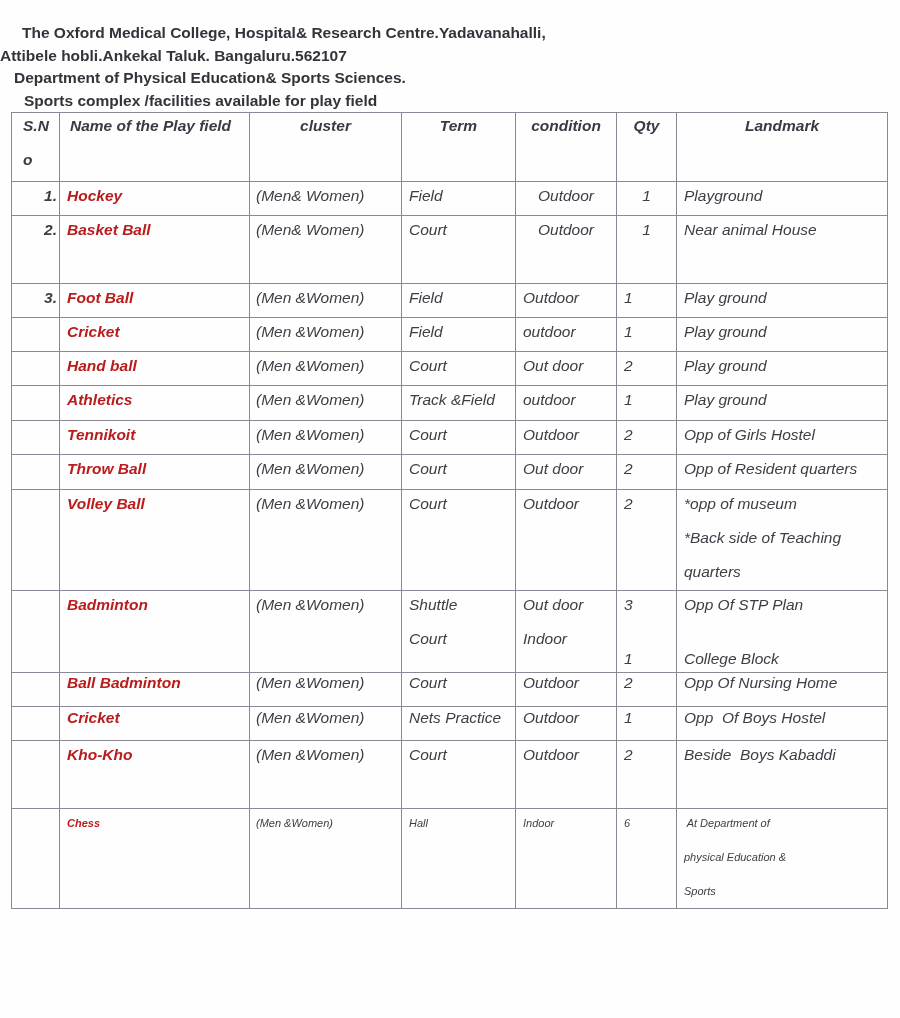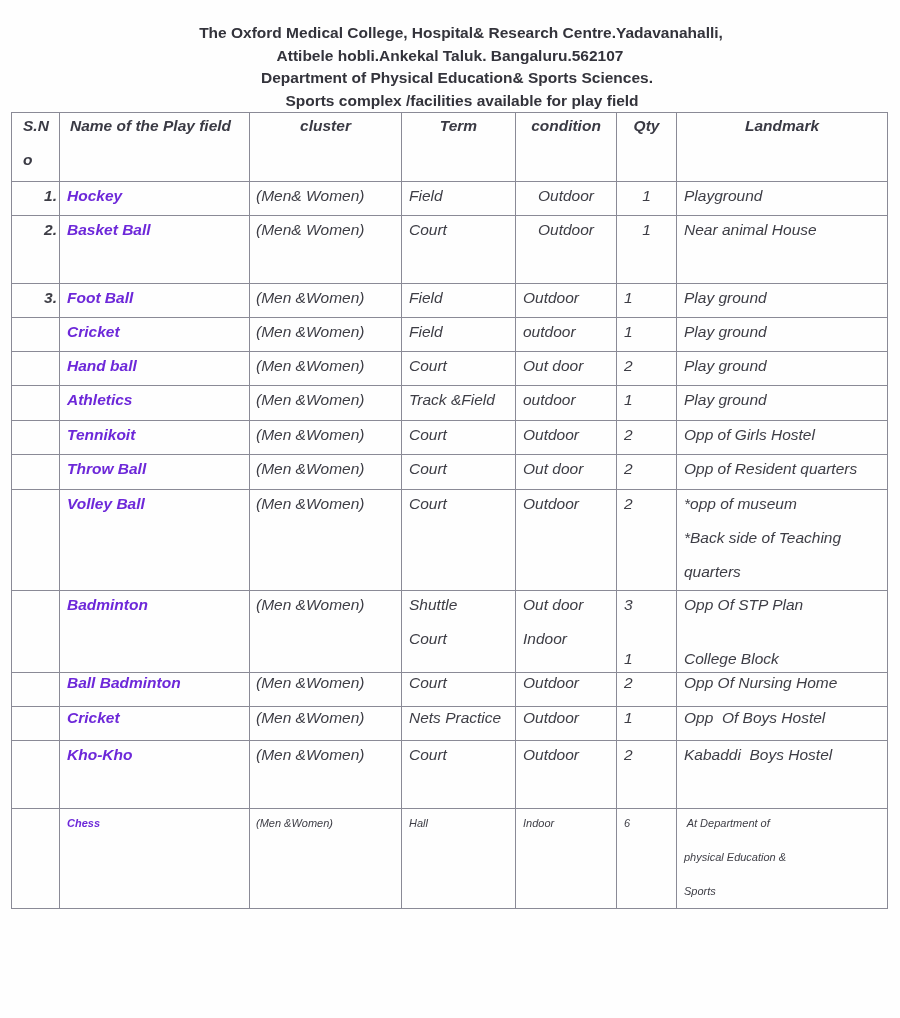--- a/index.html
+++ b/index.html
@@ -13,21 +13,21 @@
       position: relative;
       overflow: hidden;
       font-family: "Liberation Sans", "DejaVu Sans", sans-serif;
       color: #3d3d45;
     }
     .header {
       position: absolute;
       left: 0;
       top: 22px;
       width: 900px;
-      text-align: center;
+      text-align: left;
       font-weight: bold;
       font-size: 15.5px;
       line-height: 22.5px;
       color: #33333b;
     }
     .header div { white-space: nowrap; }
     .header .l0 { padding-left: 22px; }
     .header .l1 { }
     .header .l2 { padding-left: 14px; }
     .header .l3 { padding-left: 24px; }
@@ -54,21 +54,21 @@
       color: #3a3a44;
     }
     .cell {
       padding: 3px 7px 0 7px;
       line-height: 34px;
       margin-top: -6px;
     }
     th .cell { margin-top: -7px; }
     .c-sno { text-align: right; padding-right: 2px; font-weight: bold; }
     .h-sno { text-align: left; padding-left: 11px; }
-    .c-name { font-weight: bold; color: #6d28d9; }
+    .c-name { font-weight: bold; color: #b91c1c; }
     .c-cluster { padding-left: 6px; }
     .center { text-align: center; }
     .c-land { padding-left: 7px; }
     .chess { font-family: "Liberation Sans Narrow", "Liberation Sans", sans-serif; font-size: 11px; }
   </style>
 </head>
 <body>
 
 <div class="header">
   <div class="l0">The Oxford Medical College, Hospital&amp; Research Centre.Yadavanahalli,</div>
@@ -397,21 +397,21 @@
       <td>
           <div class="cell">Court</div>
         </td>
       <td>
           <div class="cell">Outdoor</div>
         </td>
       <td>
           <div class="cell">2</div>
         </td>
       <td>
-          <div class="cell c-land" style="white-space:pre">Kabaddi  Boys Hostel</div>
+          <div class="cell c-land" style="white-space:pre">Beside  Boys Kabaddi</div>
         </td>
     </tr>
 
     <tr style="height:100px">
       <td></td>
       <td>
           <div class="cell c-name chess">Chess</div>
         </td>
       <td>
           <div class="cell c-cluster chess">(Men &amp;Women)</div>

